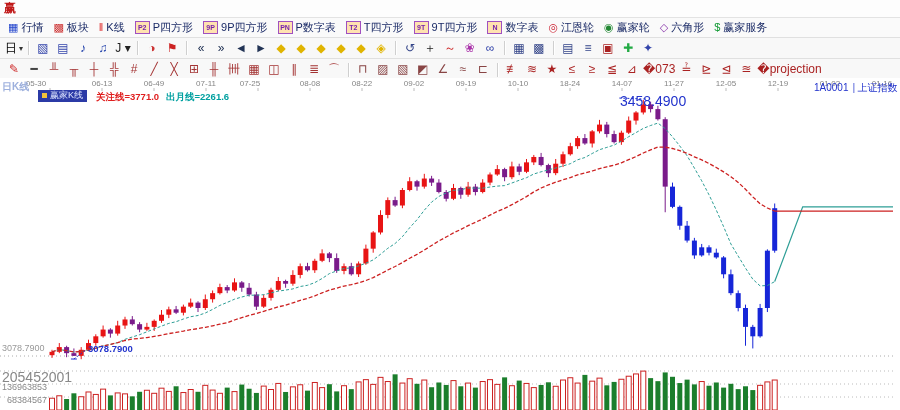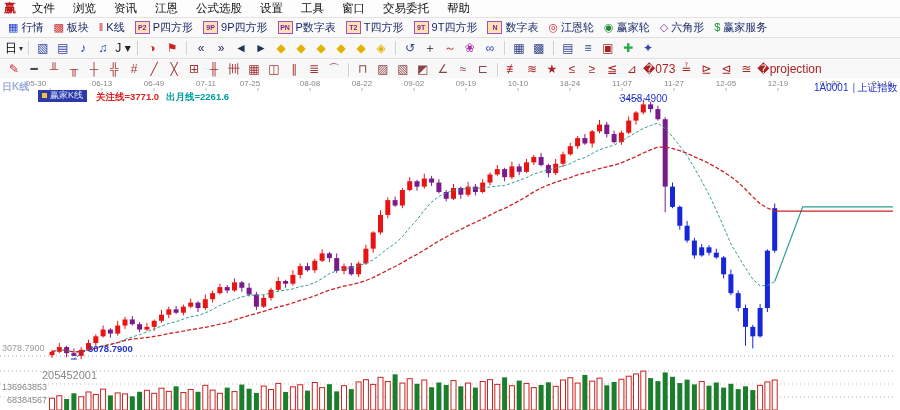--- a/index.html
+++ b/index.html
@@ -26,47 +26,35 @@
   
   .chart{position:absolute;left:0;top:78px;width:900px;height:332px;background:#fff;}
   .chart svg{position:absolute;left:0;top:0;}
   .olabel{position:absolute;line-height:1;white-space:nowrap;}
   .period-label{left:2px;top:4px;font-size:10px;color:#9db0dd;font-weight:bold;}
   .kline-tag{left:38px;top:12px;font-size:9px;color:#dfe6ff;background:#2b3aa6;padding:1px 4px 2px 4px;display:flex;gap:3px;align-items:center;}
   .kline-tag .dot{width:5px;height:5px;background:#f3c23a;display:inline-block;}
   .ind1{left:96px;top:14px;font-size:9.5px;color:#e02020;font-weight:bold;}
   .ind2{left:166px;top:14px;font-size:9.5px;color:#00a0a0;font-weight:bold;}
   .symbol{right:0px;top:5px;width:86px;overflow:hidden;font-size:10px;color:#2233cc;text-align:left;}
-  .peak-label{left:620px;top:16px;font-size:10px;color:#2233cc;}
+  .peak-label{left:620px;top:16px;font-size:14px;color:#2233cc;}
   .low-axis{left:2px;top:266px;font-size:9px;color:#999;}
   .low-annot{left:88px;top:266px;font-size:9.5px;color:#2233cc;font-weight:bold;}
-  .vol-axis0{left:2px;top:292px;font-size:11px;color:#888;margin-left:40px;}
+  .vol-axis0{left:2px;top:292px;font-size:14px;color:#888;}
   .vol-axis1{left:2px;top:305px;font-size:9px;color:#888;}
   .vol-axis2{left:7px;top:318px;font-size:9px;color:#888;}
   .date-tick{position:absolute;top:1px;width:34px;margin-left:-17px;text-align:center;font-size:8px;color:#858585;}
 </style>
 </head>
 <body>
 
 <div class="app">
 
   <div class="menu-bar">
     <span class="logo">赢</span>
-    <span id="menu-items" style="display: flex;">
-        <span class="menu-item">文件</span>
-        <span class="menu-item">浏览</span>
-        <span class="menu-item">资讯</span>
-        <span class="menu-item">江恩</span>
-        <span class="menu-item">公式选股</span>
-        <span class="menu-item">设置</span>
-        <span class="menu-item">工具</span>
-        <span class="menu-item">窗口</span>
-        <span class="menu-item">交易委托</span>
-        <span class="menu-item">帮助</span>
-      </span>
   </div>
 
   <div class="tb2" id="tb2">
       <span class="tb2-item">
         <span class="tb2-icon" style="color: rgb(34, 68, 204);">▦</span>
         <span>行情</span>
       </span>
       <span class="tb2-item">
         <span class="tb2-icon" style="color: rgb(204, 51, 51);">▩</span>
         <span>板块</span>
@@ -534,21 +522,21 @@
         <div class="date-tick" style="left: 102px;">06-13</div>
         <div class="date-tick" style="left: 154px;">06-49</div>
         <div class="date-tick" style="left: 206px;">07-11</div>
         <div class="date-tick" style="left: 250px;">07-25</div>
         <div class="date-tick" style="left: 310px;">08-08</div>
         <div class="date-tick" style="left: 362px;">08-22</div>
         <div class="date-tick" style="left: 414px;">09-02</div>
         <div class="date-tick" style="left: 466px;">09-19</div>
         <div class="date-tick" style="left: 518px;">10-10</div>
         <div class="date-tick" style="left: 570px;">18-24</div>
-        <div class="date-tick" style="left: 622px;">11-07</div>
+        <div class="date-tick" style="left: 622px;">14-07</div>
         <div class="date-tick" style="left: 674px;">11-27</div>
         <div class="date-tick" style="left: 726px;">12-05</div>
         <div class="date-tick" style="left: 778px;">12-19</div>
         <div class="date-tick" style="left: 830px;">01-02</div>
         <div class="date-tick" style="left: 882px;">01-16</div>
       </div>
     <div class="olabel period-label">日K线</div>
     <div class="olabel kline-tag">
         <span class="dot"></span>
         <span>赢家K线</span>

